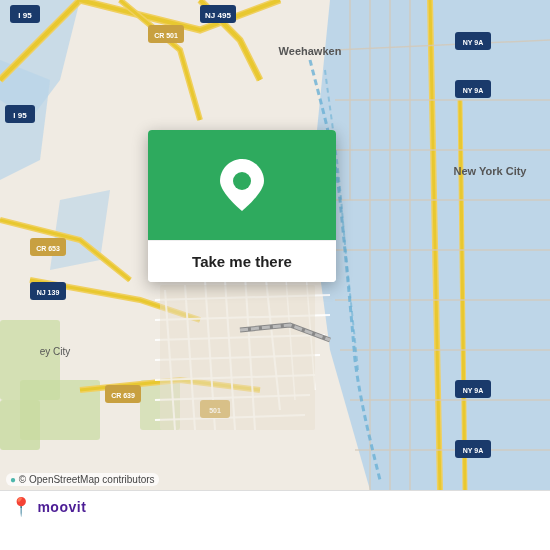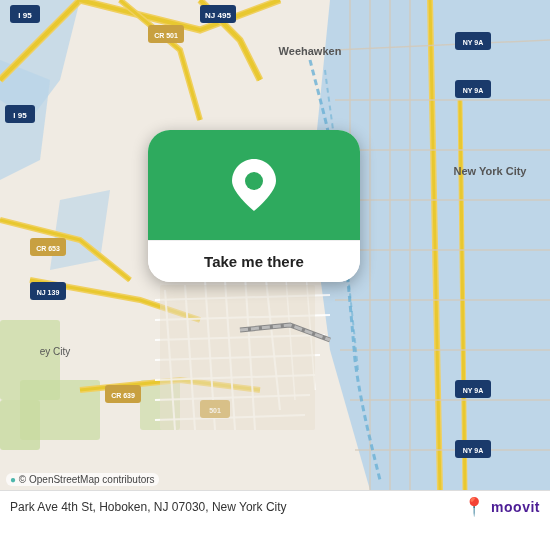--- a/index.html
+++ b/index.html
@@ -25,23 +25,23 @@
       height: 100%;
       position: absolute;
       top: 0; left: 0;
     }
 
     
     #location-card {
       position: absolute;
       top: 130px;
       left: 148px;
-      width: 212px;
+      width: 188px;
       background: white;
-      border-radius: 22px;
+      border-radius: 4px;
       box-shadow: 0 4px 16px rgba(0,0,0,0.3);
       overflow: hidden;
       z-index: 10;
     }
 
     #card-green-area {
       background-color: #2eaa5e;
       width: 100%;
       height: 110px;
       display: flex;
@@ -250,18 +250,17 @@
     <button id="take-me-button">Take me there</button>
   </div>
 
   <div style="position:absolute; bottom:4px; left:6px; font-size:10px; color:#444; background:rgba(255,255,255,0.7); padding:1px 4px; border-radius:6px; z-index:5;">
     <span style="color:#4db6ac;">●</span>
     <span>© OpenStreetMap contributors</span>
   </div>
 </div>
 
 <div id="attribution-bar">
-  <span id="location-text">Park Ave 4th St, Hoboken, NJ 07030, New York City</span>
   <div id="moovit-logo">
     <span id="moovit-icon" style="color:#e84040; font-size:18px;">📍</span>
     <span id="moovit-text" style="font-weight:700; font-size:14px; color:#4c1d95; letter-spacing:0.5px;">moovit</span>
   </div>
 </div>
 
 </body></html>

